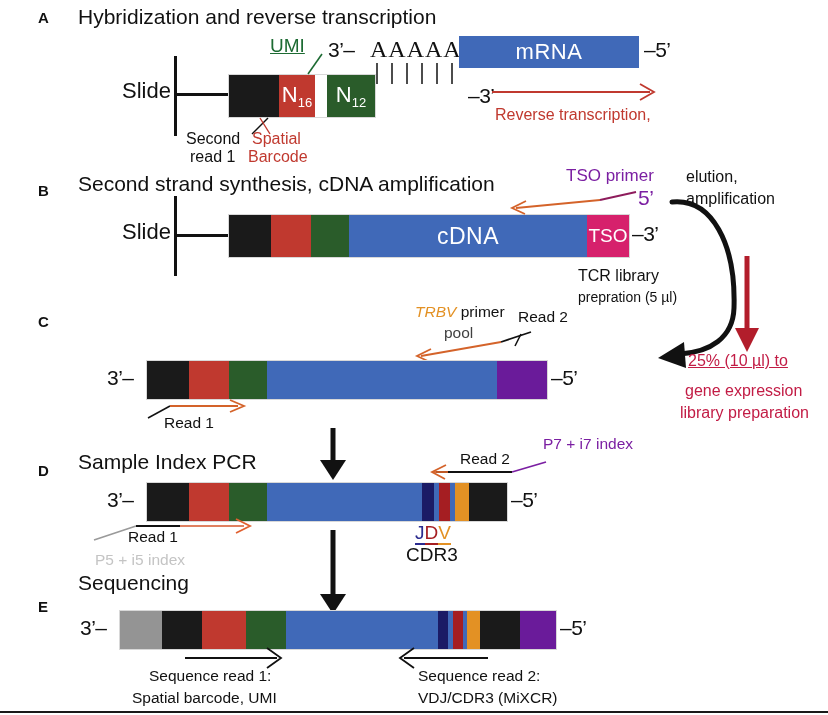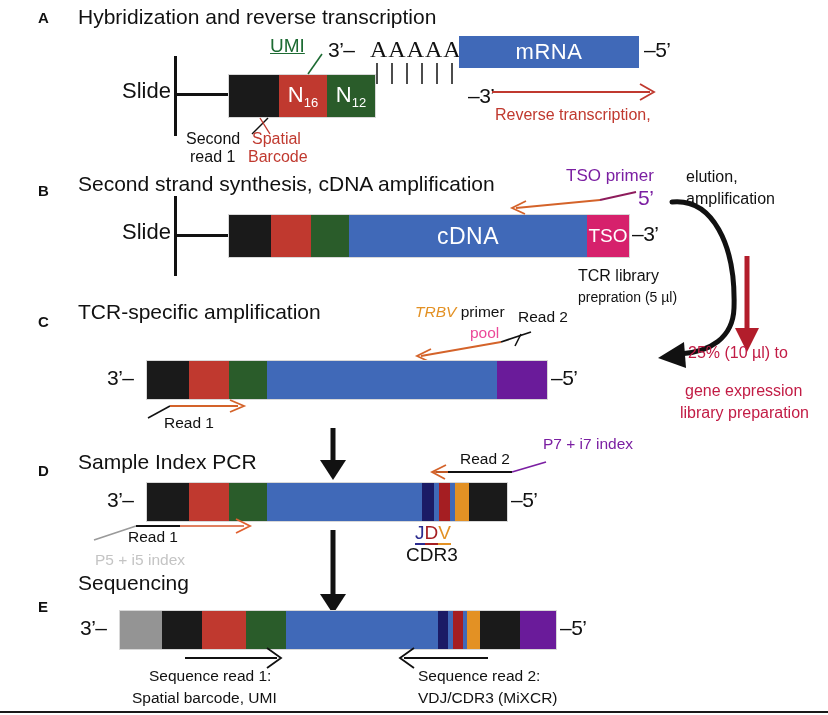--- a/index.html
+++ b/index.html
@@ -87,21 +87,21 @@
 
   <div class="abs panel-letter" style="left:38px;top:9px;">A</div>
   <div class="abs panel-title" style="left:78px;top:5px;">Hybridization and reverse transcription</div>
 
   <div class="abs slide-txt" style="left:122px;top:78px;">Slide</div>
   <div class="abs" style="left:174px;top:56px;width:3px;height:80px;background:#111;"></div>
   <div class="abs" style="left:174px;top:93px;width:56px;height:3px;background:#111;"></div>
 
   <div class="construct" style="left:228px;top:74px;width:146px;height:42px;border:1px solid #d8d8d8;">
     <div class="seg" style="left:0;width:50px;background:#1a1a1a;"></div>
-    <div class="seg" style="left:50px;width:48px;background:#c0392f;">
+    <div class="seg" style="left:50px;width:36px;background:#c0392f;">
       <div class="nbox"><span>N</span><sub>16</sub></div>
     </div>
     <div class="seg" style="left:98px;width:48px;background:#2a5c2a;">
       <div class="nbox"><span>N</span><sub>12</sub></div>
     </div>
   </div>
 
   <div class="abs lbl green-txt" style="left:270px;top:35px;font-size:19px;text-decoration:underline;">UMI</div>
   <svg class="abs" style="left:300px;top:52px;" width="40" height="26">
     <line x1="22" y1="2" x2="8" y2="22" stroke="#1d6b33" stroke-width="1.6"></line>
@@ -180,29 +180,28 @@
     <polygon points="44,150 18,166 46,176" fill="#111"></polygon>
   </svg>
 
   <div class="abs lbl" style="left:578px;top:267px;font-size:16px;">TCR library</div>
   <div class="abs lbl" style="left:578px;top:289px;font-size:14px;">prepration (5 µl)</div>
 
   <svg class="abs" style="left:730px;top:256px;" width="34" height="100">
     <line x1="17" y1="0" x2="17" y2="78" stroke="#b21d2b" stroke-width="5"></line>
     <polygon points="5,72 17,96 29,72" fill="#b21d2b"></polygon>
   </svg>
-  <div class="abs lbl crimson-txt" style="left:688px;top:344px;font-size:16px;">25% (10 µl) to</div>
+  <div class="abs lbl crimson-txt" style="left:688px;top:352px;font-size:16px;text-decoration:underline;">25% (10 µl) to</div>
   <div class="abs lbl crimson-txt" style="left:685px;top:382px;font-size:16px;">gene expression</div>
   <div class="abs lbl crimson-txt" style="left:680px;top:404px;font-size:16px;">library preparation</div>
 
   <div class="abs panel-letter" style="left:38px;top:313px;">C</div>
-  <div class="abs panel-title" style="left:78px;top:300px;">TCR-specific amplification</div>
 
   <div class="abs lbl-sm" style="left:415px;top:303px;"><span class="orange-txt" style="font-style:italic;">TRBV</span><span> primer</span></div>
-  <div class="abs lbl-sm" style="left:470px;top:324px;color:#ec4899;">pool</div>
+  <div class="abs lbl-sm" style="left:444px;top:324px;color:#404040;">pool</div>
   <div class="abs lbl-sm" style="left:518px;top:308px;">Read 2</div>
 
   <svg class="abs" style="left:405px;top:330px;" width="150" height="32">
     <line x1="16" y1="26" x2="96" y2="12" stroke="#d4632a" stroke-width="1.8"></line>
     <polyline points="26,19 12,26 25,32" fill="none" stroke="#d4632a" stroke-width="1.8"></polyline>
     <line x1="96" y1="12" x2="126" y2="2" stroke="#111" stroke-width="1.8"></line>
     <line x1="110" y1="16" x2="116" y2="4" stroke="#111" stroke-width="1.6"></line>
   </svg>
 
   <div class="abs end-lbl" style="left:107px;top:366px;">3’–</div>

